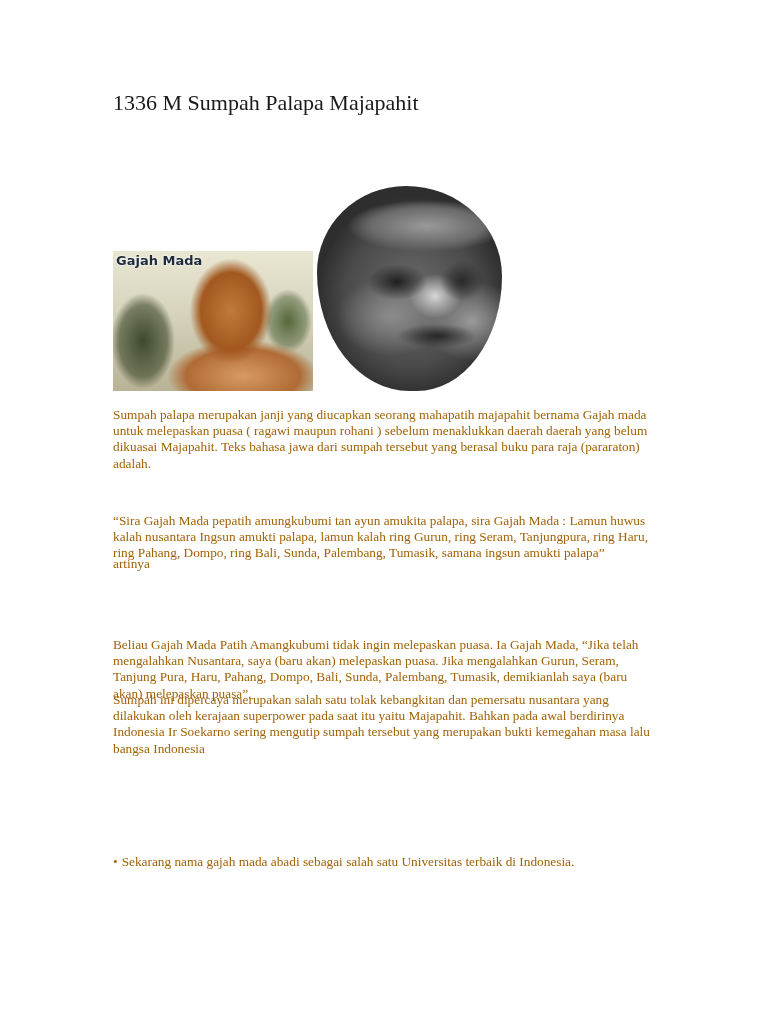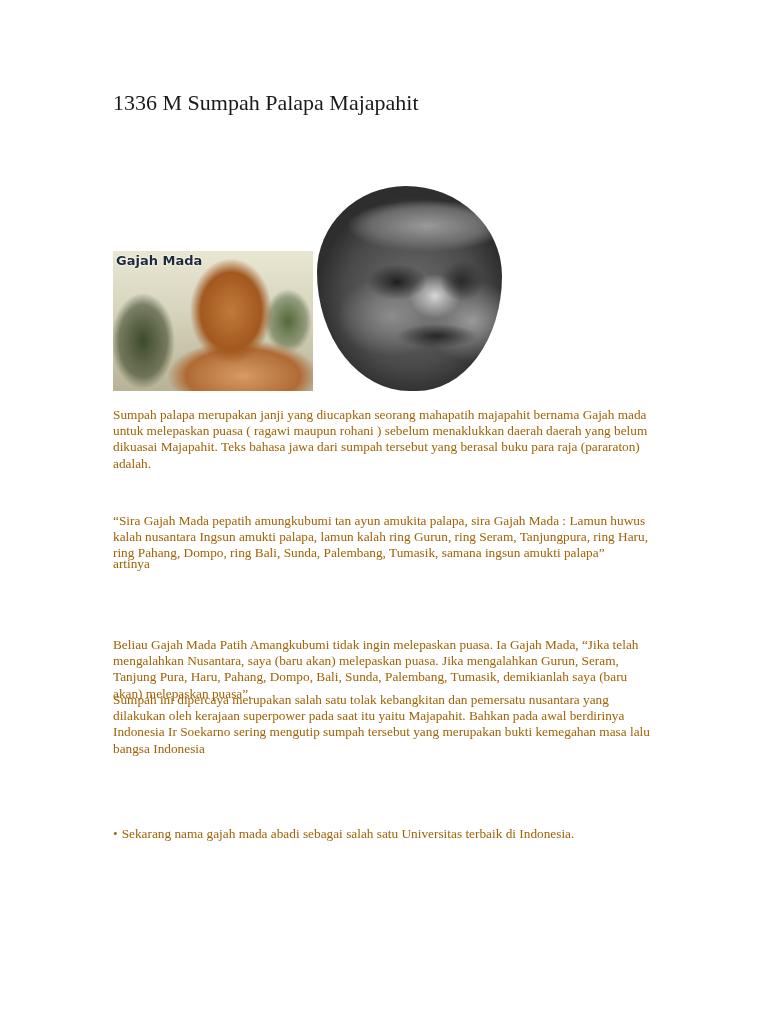--- a/index.html
+++ b/index.html
@@ -42,21 +42,21 @@
   .body-text {
     position: absolute; left: 113px; width: 545px;
     font-size: 13.3px; line-height: 16.2px; color: #a16207; margin: 0;
   }
   #p1 { top: 407px; }
   #p2 { top: 496px; margin-top: 17px; }
   #p3 { top: 556px; }
   #p4 { top: 637px; }
   #p5 { top: 692px; }
   #p6 { top: 793px; }
-  #b1 { top: 826px; }
+  #b1 { top: 854px; }
   #b2 { top: 862px; }
   .bullet-glyph { margin-right: 4px; }
 </style>
 </head>
 <body>
 
 <div class="page">
   <h1 class="title">1336 M Sumpah Palapa Majapahit</h1>
 
   <div class="photo">

